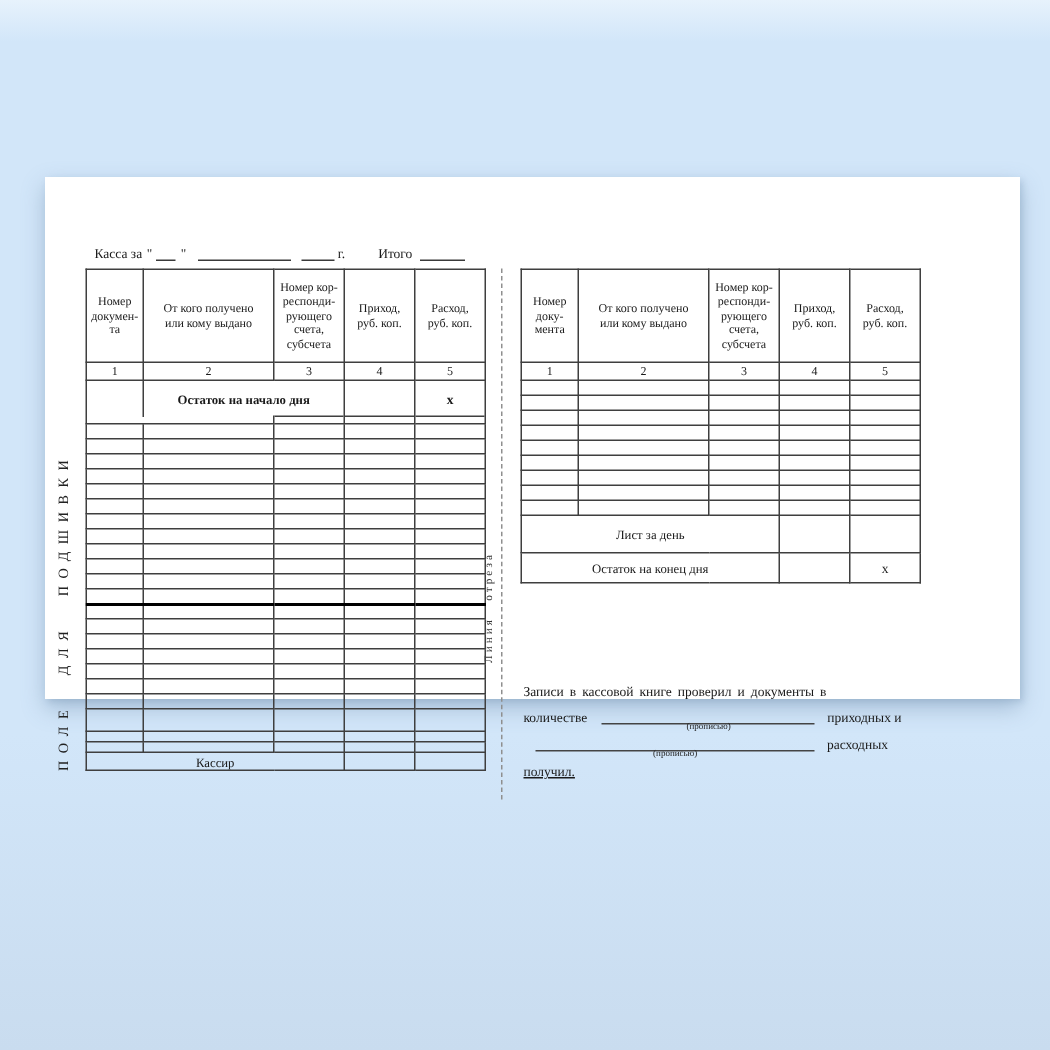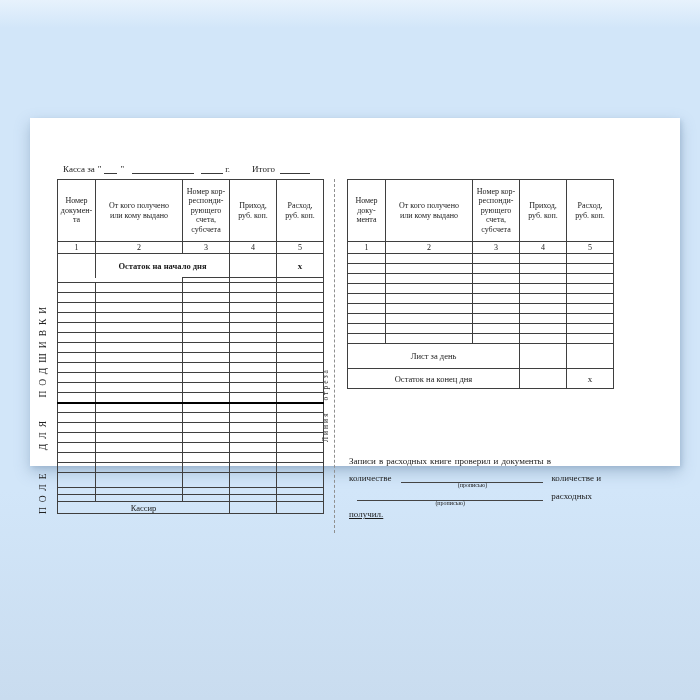--- a/index.html
+++ b/index.html
@@ -370,27 +370,27 @@
     </tr>
     <tr class="oste">
       <td colspan="3" class="open lbl">Остаток на конец дня</td>
       <td></td>
       <td class="xm">х</td>
     </tr>
   </tbody>
     </table>
 
   <div class="sig-block">
-    <div class="sb-zapisi">Записи в расходных книге проверил и документы в</div>
+    <div class="sb-zapisi">Записи в кассовой книге проверил и документы в</div>
     <div class="srow sb-kolich">
       <span>количестве</span>
       <span class="sline sline1">
           <i class="cap">(прописью)</i>
         </span>
-      <span>количестве и</span>
+      <span>приходных и</span>
     </div>
     <div class="srow sb-rashod">
       <span class="sline sline1">
           <i class="cap">(прописью)</i>
         </span>
       <span>расходных</span>
     </div>
     <div class="sb-poluchil">получил.</div>
   </div>
 

